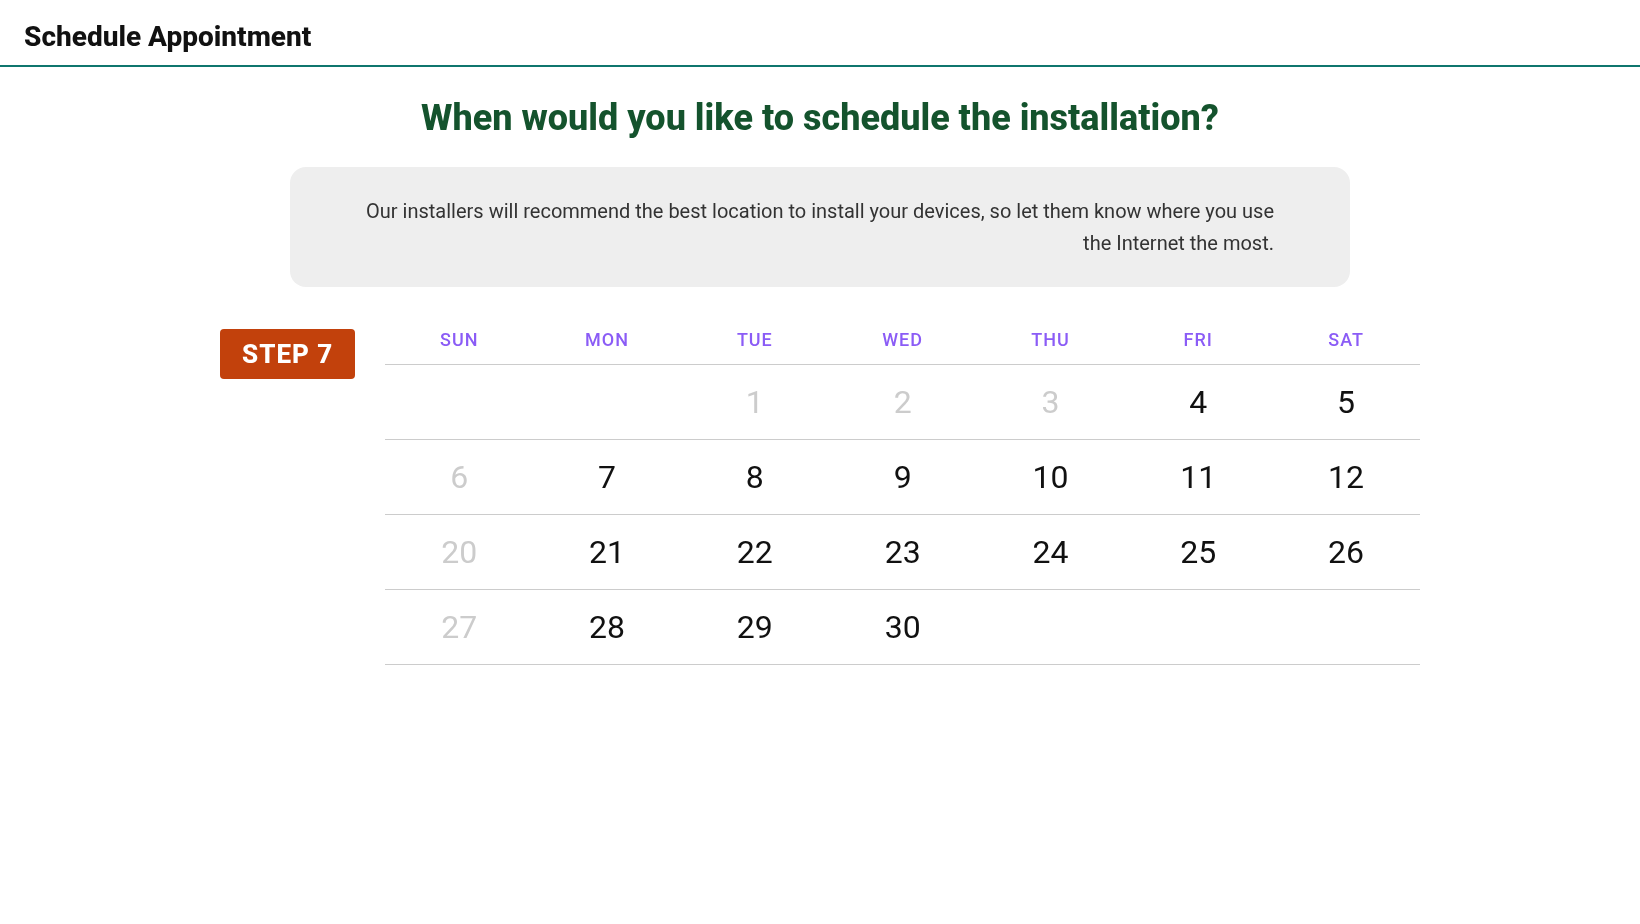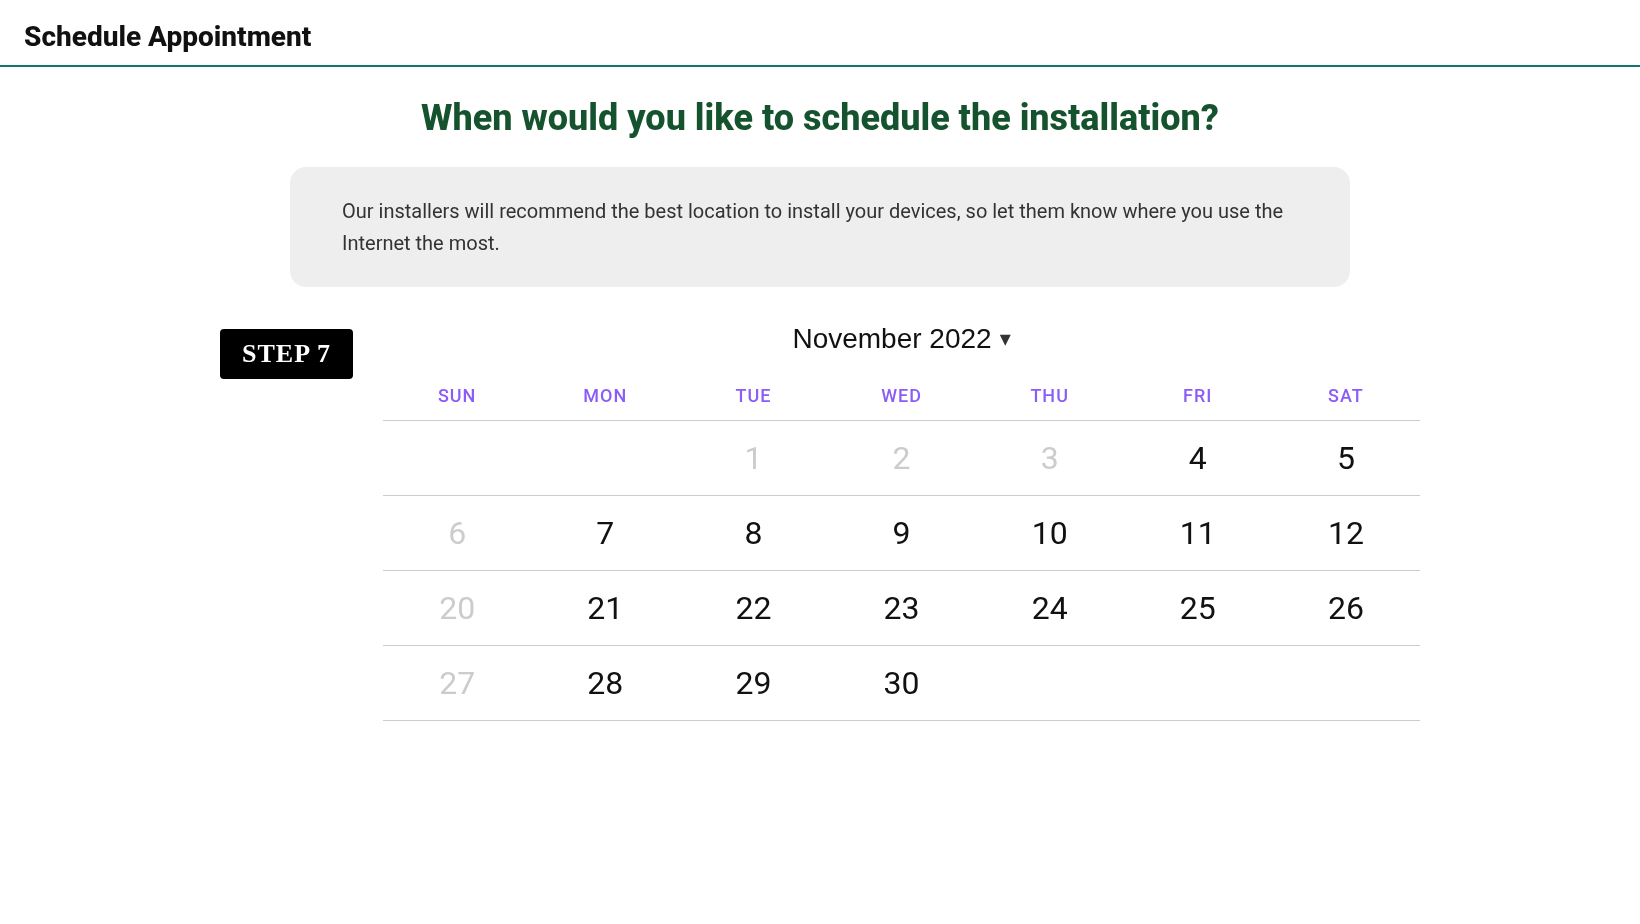--- a/index.html
+++ b/index.html
@@ -38,54 +38,53 @@
       font-size: 36px;
       font-weight: 800;
       color: #14532d;
       text-align: center;
       margin-bottom: 28px;
     }
 
     .info-box {
       background: #eeeeee;
       border-radius: 16px;
-      padding: 28px 52px;
+      padding: 28px 76px;
       max-width: 1060px;
       width: 100%;
-      text-align: left;
+      text-align: right;
       margin-bottom: 32px;
     }
 
     .info-box-text {
       font-size: 20px;
       color: #333333;
       line-height: 1.6;
     }
 
     .calendar-section {
       display: flex;
       flex-direction: row;
       align-items: flex-start;
       width: 100%;
       max-width: 1200px;
       gap: 0;
     }
 
     .step-badge {
-      background: #000000;
+      background: #c2410c;
       color: #ffffff;
       font-size: 26px;
       font-weight: 800;
       padding: 10px 22px;
       border-radius: 4px;
       margin-top: 10px;
       flex-shrink: 0;
       margin-right: 30px;
       letter-spacing: 1px;
-      font-family: Liberation Serif, serif;
     }
 
     .calendar-wrapper {
       flex: 1;
     }
 
     .calendar-month-header {
       display: flex;
       justify-content: center;
       align-items: center;
@@ -157,26 +156,20 @@
   <h1 class="question-heading">When would you like to schedule the installation?</h1>
 
   <div class="info-box">
     <p class="info-box-text">Our installers will recommend the best location to install your devices, so let them know where you use the Internet the most.</p>
   </div>
 
   <div class="calendar-section">
     <div class="step-badge">STEP 7</div>
 
     <div class="calendar-wrapper">
-      <div class="calendar-month-header">
-        <button class="month-selector">
-          <span>November 2022</span>
-          <span class="chevron">▾</span>
-        </button>
-      </div>
 
       <table class="calendar-grid">
         <thead>
           <tr id="calendar-header-row">
               <th>SUN</th>
               <th>MON</th>
               <th>TUE</th>
               <th>WED</th>
               <th>THU</th>
               <th>FRI</th>

